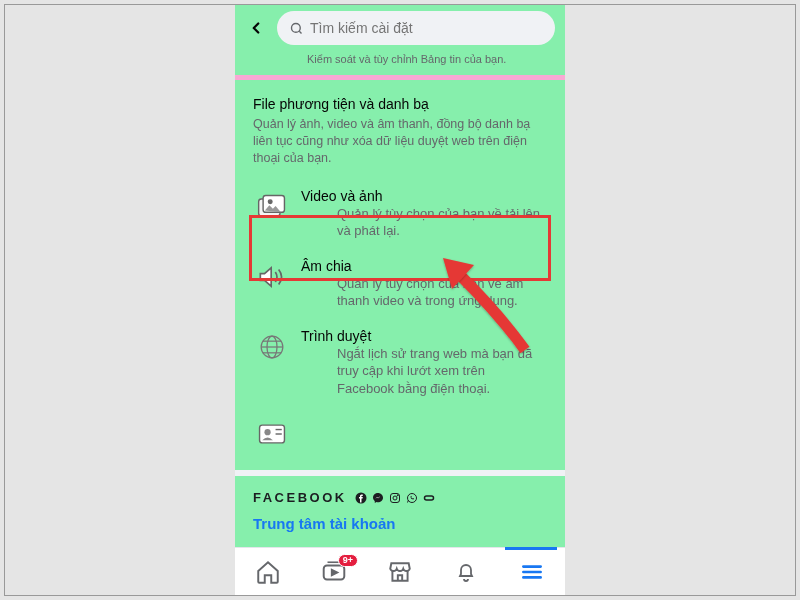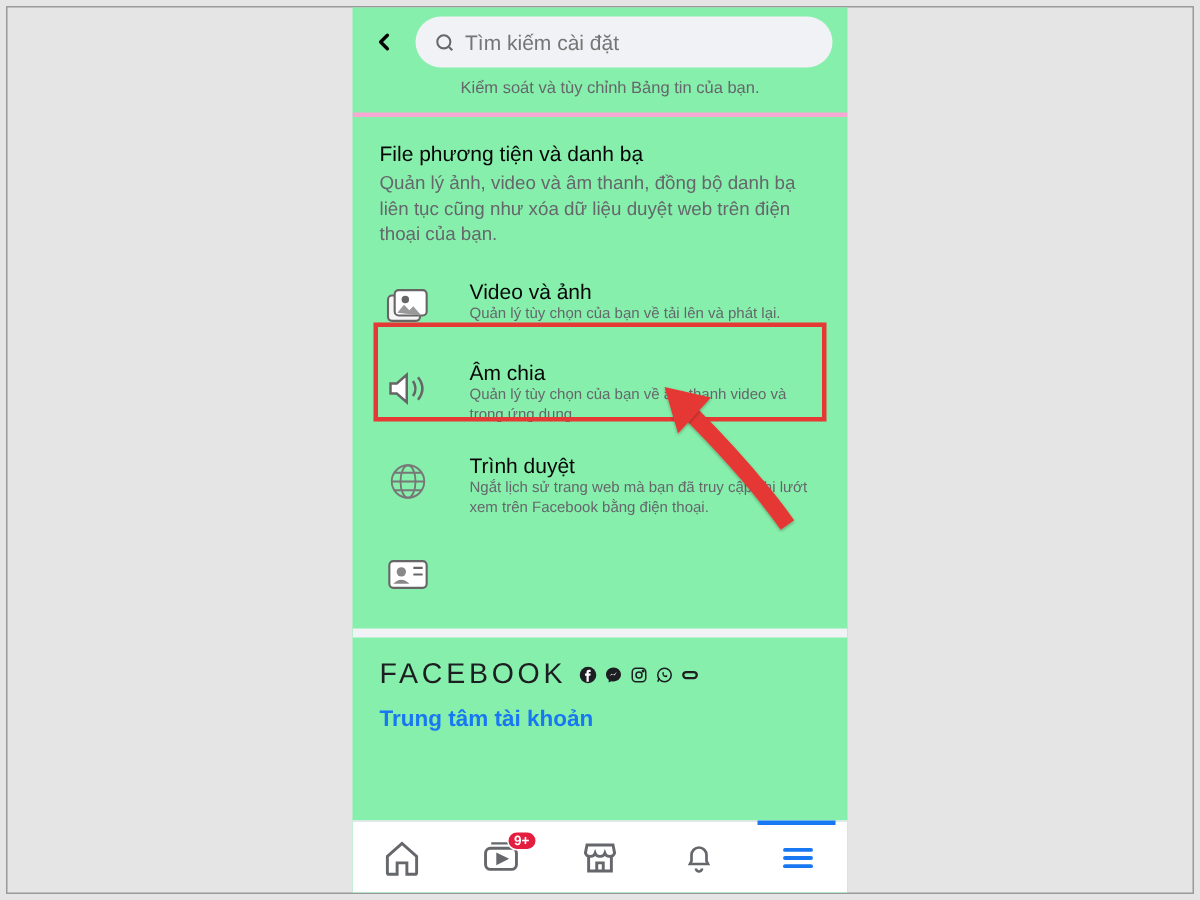--- a/index.html
+++ b/index.html
@@ -61,21 +61,21 @@
     background: transparent;
     outline: none;
     font-size: 14px;
     color: #65676b;
     width: 100%;
   }
   .truncated-prev {
     padding: 0 72px 10px 72px;
     font-size: 11px;
     color: #65676b;
-    border-bottom: 3px solid #f9a8d4;
+    border-bottom: 5px solid #f9a8d4;
     white-space: nowrap;
     overflow: hidden;
   }
   .content {
     flex: 1;
     overflow-y: auto;
     padding: 16px 18px 0 18px;
   }
   .section-title {
     font-size: 14px;
@@ -85,21 +85,21 @@
   }
   .section-desc {
     font-size: 12.5px;
     color: #65676b;
     line-height: 1.35;
     margin-bottom: 12px;
   }
   .item {
     display: flex;
     align-items: flex-start;
-    gap: 24px;
+    gap: 12px;
     padding: 9px 2px;
     cursor: pointer;
   }
   .item-icon {
     width: 34px;
     height: 34px;
     flex-shrink: 0;
     display: flex;
     align-items: center;
     justify-content: center;
@@ -107,23 +107,24 @@
     margin-top: 2px;
   }
   .item-text { flex: 1; }
   .item-title {
     font-size: 14px;
     font-weight: 500;
     color: #050505;
     margin-bottom: 1px;
   }
   .item-desc {
-    font-size: 10px;
+    font-size: 13px;
     color: #65676b;
     line-height: 1.35;
+    margin-left: 36px;
   }
   .highlight-box {
     border: 3px solid #e53935;
     position: absolute;
     left: 14px;
     right: 14px;
     top: 210px;
     height: 66px;
     pointer-events: none;
   }
@@ -138,22 +139,22 @@
     background: #f0f2f5;
     margin: 10px -18px;
   }
   .fb-brand {
     display: flex;
     align-items: center;
     gap: 8px;
     padding: 4px 0 10px 0;
   }
   .fb-brand .word {
-    font-size: 19px;
-    font-weight: 400;
+    font-size: 13px;
+    font-weight: 700;
     letter-spacing: 2.5px;
     color: #1c1e21;
   }
   .brand-icons { display: flex; gap: 5px; }
   .brand-icons svg { width: 12px; height: 12px; }
   .account-title {
     font-size: 15px;
     color: #1877f2;
     font-weight: 700;
     margin-bottom: 3px;

